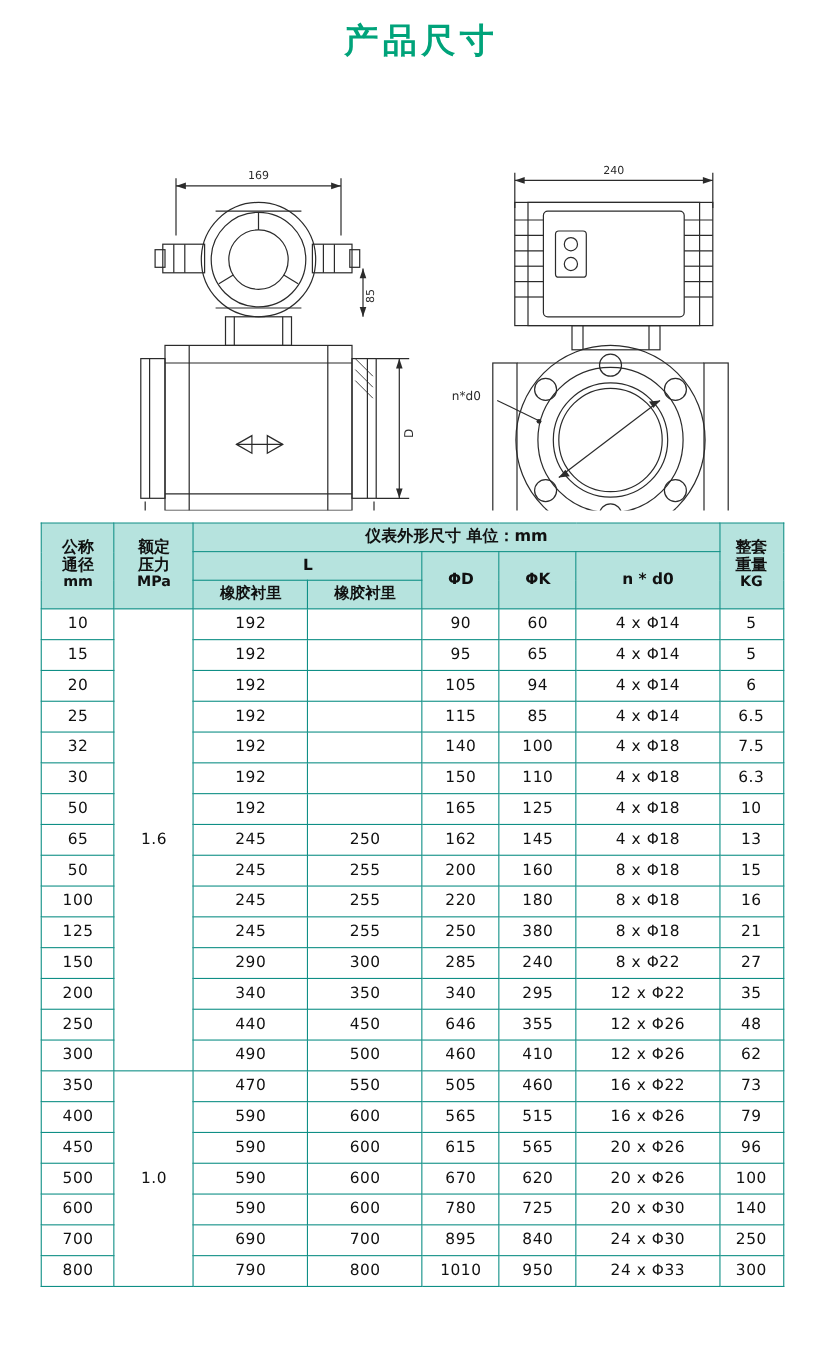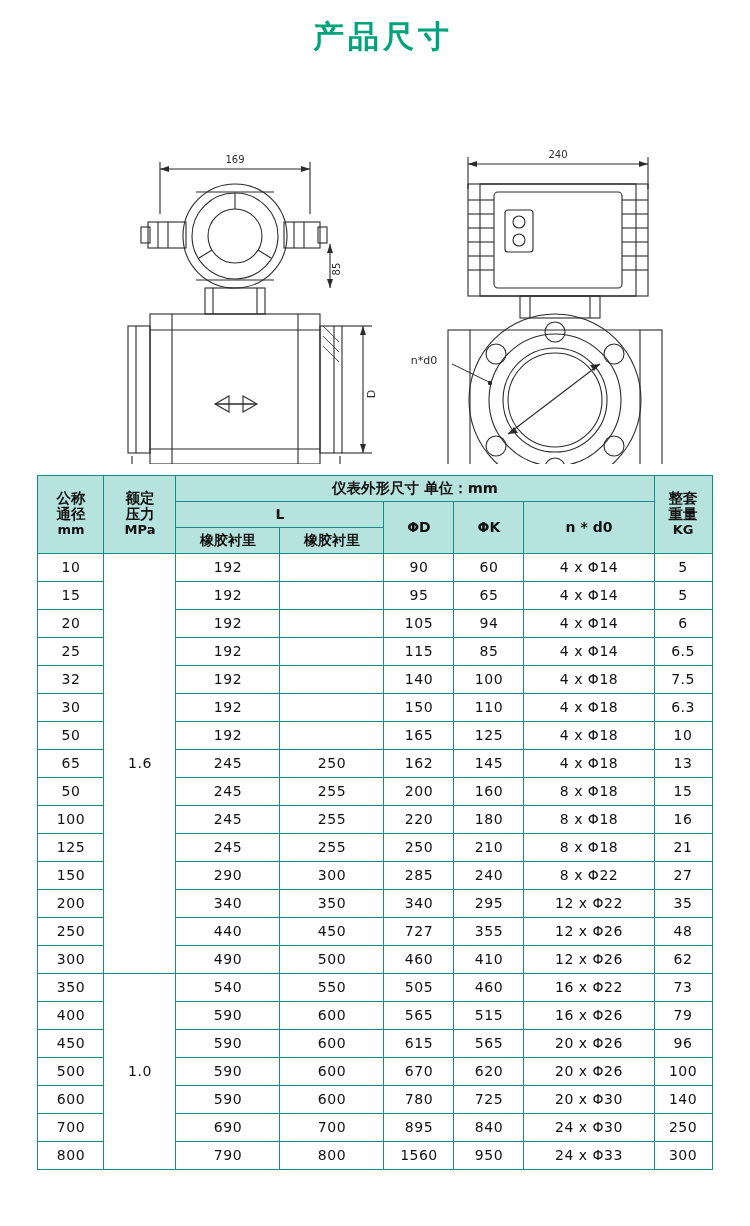--- a/index.html
+++ b/index.html
@@ -365,21 +365,21 @@
             <td>220</td>
             <td>180</td>
             <td>8 x  Φ18</td>
             <td>16</td>
           </tr>
           <tr>
             <td>125</td>
             <td>245</td>
             <td>255</td>
             <td>250</td>
-            <td>210</td>
+            <td>380</td>
             <td>8 x  Φ18</td>
             <td>21</td>
           </tr>
           <tr>
             <td>150</td>
             <td>290</td>
             <td>300</td>
             <td>285</td>
             <td>240</td>
             <td>8 x  Φ22</td>
@@ -391,38 +391,38 @@
             <td>350</td>
             <td>340</td>
             <td>295</td>
             <td>12 x  Φ22</td>
             <td>35</td>
           </tr>
           <tr>
             <td>250</td>
             <td>440</td>
             <td>450</td>
-            <td>727</td>
+            <td>646</td>
             <td>355</td>
             <td>12 x  Φ26</td>
             <td>48</td>
           </tr>
           <tr>
             <td>300</td>
             <td>490</td>
             <td>500</td>
             <td>460</td>
             <td>410</td>
             <td>12 x  Φ26</td>
             <td>62</td>
           </tr>
           <tr>
             <td>350</td>
             <td rowspan="7" class="press">1.0</td>
-            <td>540</td>
+            <td>470</td>
             <td>550</td>
             <td>505</td>
             <td>460</td>
             <td>16 x  Φ22</td>
             <td>73</td>
           </tr>
           <tr>
             <td>400</td>
             <td>590</td>
             <td>600</td>
@@ -464,21 +464,21 @@
             <td>700</td>
             <td>895</td>
             <td>840</td>
             <td>24 x  Φ30</td>
             <td>250</td>
           </tr>
           <tr>
             <td>800</td>
             <td>790</td>
             <td>800</td>
-            <td>1560</td>
+            <td>1010</td>
             <td>950</td>
             <td>24 x  Φ33</td>
             <td>300</td>
           </tr>
         </tbody>
     </table>
   </div>
 </div>
 
 </body></html>

